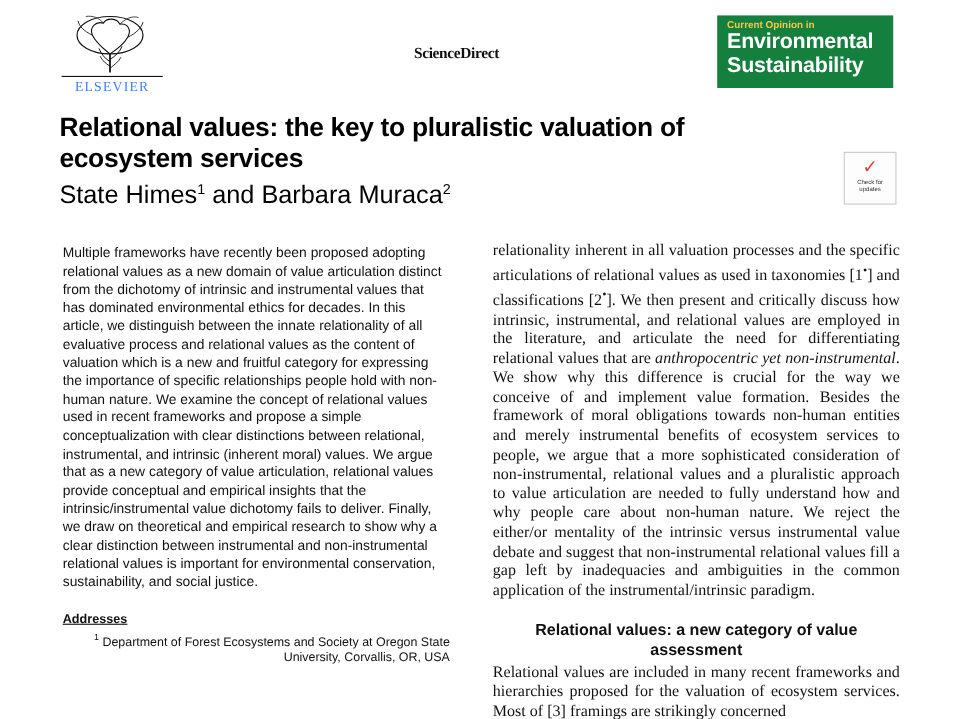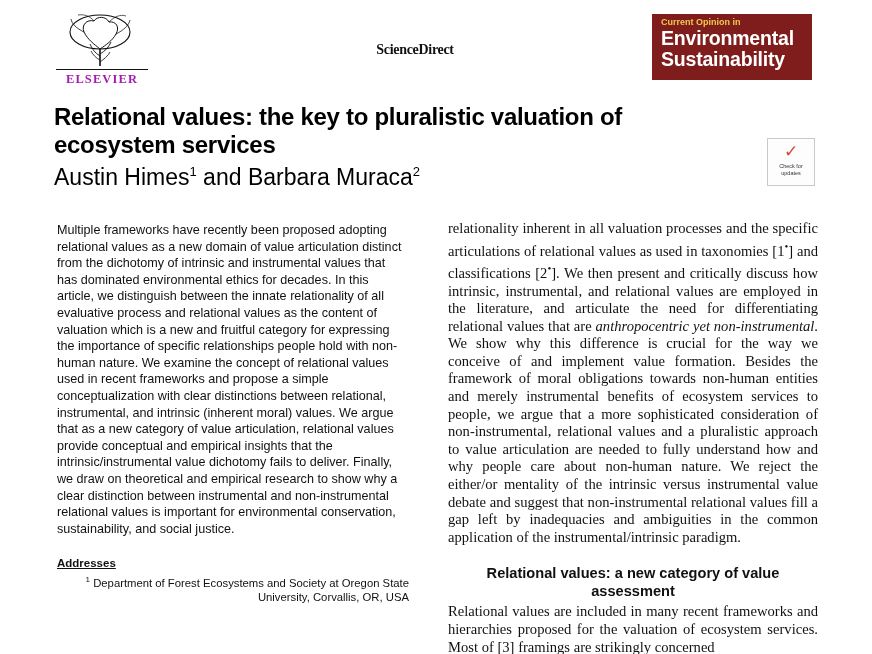--- a/index.html
+++ b/index.html
@@ -34,23 +34,22 @@
   }
   .elsevier-tree {
     width: 92px;
     height: 58px;
     display: block;
   }
   .elsevier-word {
     font-family: "Liberation Serif", serif;
     font-size: 12.5px;
     letter-spacing: 1.1px;
-    color: #a21caf;
+    color: #3b82f6;
     margin-top: 1px;
-    font-weight: bold;
   }
   .elsevier-rule {
     width: 92px;
     height: 1px;
     background: #111;
     margin: 1px auto 2px auto;
   }
 
   .available-line {
     position: absolute;
@@ -77,21 +76,21 @@
     letter-spacing: -0.3px;
     color: #111;
   }
 
   .journal-badge {
     position: absolute;
     right: 60px;
     top: 14px;
     width: 160px;
     height: 66px;
-    background: #7f1d1d;
+    background: #15803d;
     color: #ffffff;
     padding: 3px 8px 0 9px;
     box-sizing: border-box;
   }
   .journal-badge .kicker {
     font-size: 9px;
     font-weight: bold;
     color: #f2c94c;
     line-height: 11px;
   }
@@ -246,21 +245,21 @@
   <div class="journal-badge">
     <div class="kicker">Current Opinion in</div>
     <div class="jtitle">Environmental</div>
     <div class="jtitle">Sustainability</div>
   </div>
 </div>
 
 <div class="title">Relational values: the key to pluralistic valuation of ecosystem services</div>
 
 <div class="authors">
-  <span>Austin Himes</span><sup>1</sup><span> and </span><span>Barbara Muraca</span><sup>2</sup>
+  <span>State Himes</span><sup>1</sup><span> and </span><span>Barbara Muraca</span><sup>2</sup>
 </div>
 
 <div class="crossmark">
   <div class="cm-check">✓</div>
   <div class="cm-t1">Check for</div>
   <div class="cm-t2">updates</div>
 </div>
 
 <div class="col-left">
   <p>Multiple frameworks have recently been proposed adopting relational values as a new domain of value articulation distinct from the dichotomy of intrinsic and instrumental values that has dominated environmental ethics for decades. In this article, we distinguish between the innate relationality of all evaluative process and relational values as the content of valuation which is a new and fruitful category for expressing the importance of specific relationships people hold with non-human nature. We examine the concept of relational values used in recent frameworks and propose a simple conceptualization with clear distinctions between relational, instrumental, and intrinsic (inherent moral) values. We argue that as a new category of value articulation, relational values provide conceptual and empirical insights that the intrinsic/instrumental value dichotomy fails to deliver. Finally, we draw on theoretical and empirical research to show why a clear distinction between instrumental and non-instrumental relational values is important for environmental conservation, sustainability, and social justice.</p>

